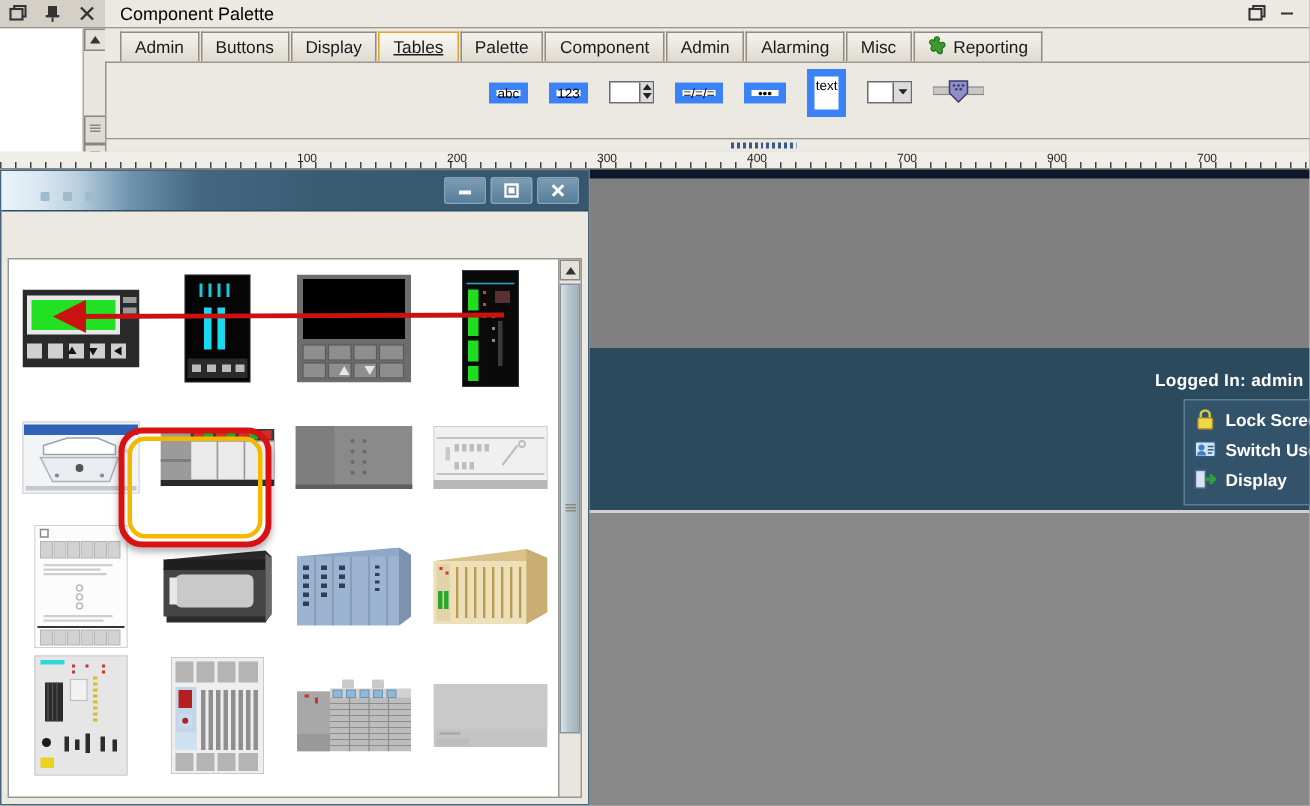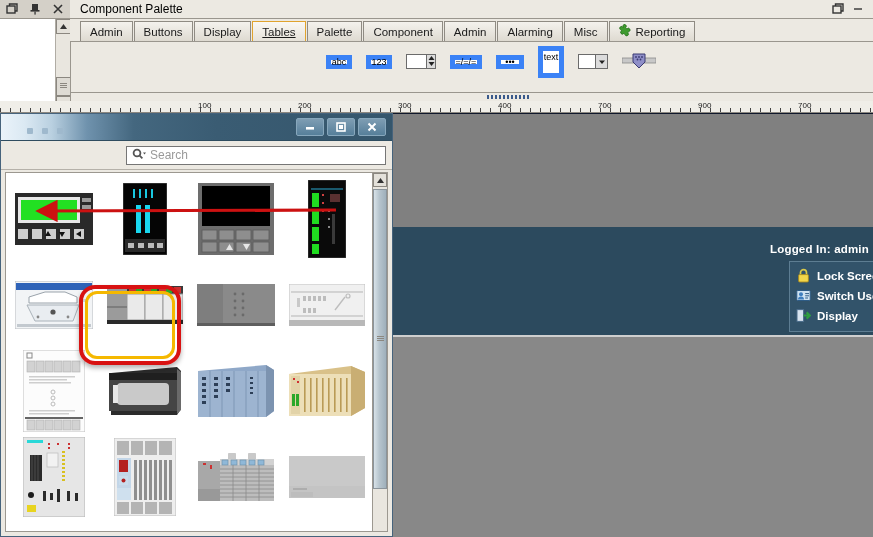--- a/index.html
+++ b/index.html
@@ -95,21 +95,21 @@
     position:absolute; left:0; top:101px; right:0; height:12px;
     background:#f0eee8; border-bottom:1px solid #8b8780; overflow:hidden;
   }
   .tick { position:absolute; bottom:0; width:1px; background:#444; }
   .tick.min { height:4px; }
   .rlabel { position:absolute; top:0px; font-size:8px; color:#222; line-height:9px; }
 
   
   .canvas-wrap {
     position:absolute; left:0; top:113px; right:0; bottom:0;
-    background:#808080; border-top:1px solid #0f172a;
+    background:#808080; border-top:6px solid #0f172a;
   }
   .canvas-vrule {
     position:absolute; left:0; top:113px; width:9px; bottom:0;
     background:#f0eee8; border-right:1px solid #8b8780;
   }
   .screen-window {
     position:absolute; left:9px; top:113px; right:0; height:108px;
     background:#2c4a5e;
   }
   .screen-bottom {
@@ -597,32 +597,20 @@
             </svg>
         </span>
         <span class="fw-btn">
           <svg width="14" height="12" viewBox="0 0 14 12">
               <path d="M3.5 2.5 L10.5 9.5 M10.5 2.5 L3.5 9.5" stroke="#fff" stroke-width="2" fill="none"></path>
             </svg>
         </span>
       </span>
     </div>
 
-    <div class="fw-search-row">
-      <div class="search-box">
-        <span>
-          <svg width="15" height="13" viewBox="0 0 15 13">
-              <circle cx="5" cy="5" r="3.4" fill="none" stroke="#555" stroke-width="1.8"></circle>
-              <path d="M7.6 7.6 L10.4 10.4" stroke="#555" stroke-width="1.8"></path>
-              <path d="M11 4.5 L14 4.5 L12.5 6.6 Z" fill="#555"></path>
-            </svg>
-        </span>
-        <span class="search-ph">Search</span>
-      </div>
-    </div>
 
     <div class="fw-listarea">
       <div class="grid" id="compgrid">
           <div class="cell">
             <span><svg width="78" height="52" viewBox="0 0 78 52">
                 <rect x="0" y="0" width="78" height="52" fill="#2a2a2a"></rect>
                 <rect x="3" y="4" width="62" height="26" fill="#e8e8e8"></rect>
                 <rect x="6" y="7" width="56" height="20" fill="#22e022"></rect>
                 <rect x="67" y="5" width="9" height="4" fill="#9a9a9a"></rect>
                 <rect x="67" y="12" width="9" height="4" fill="#9a9a9a"></rect>

